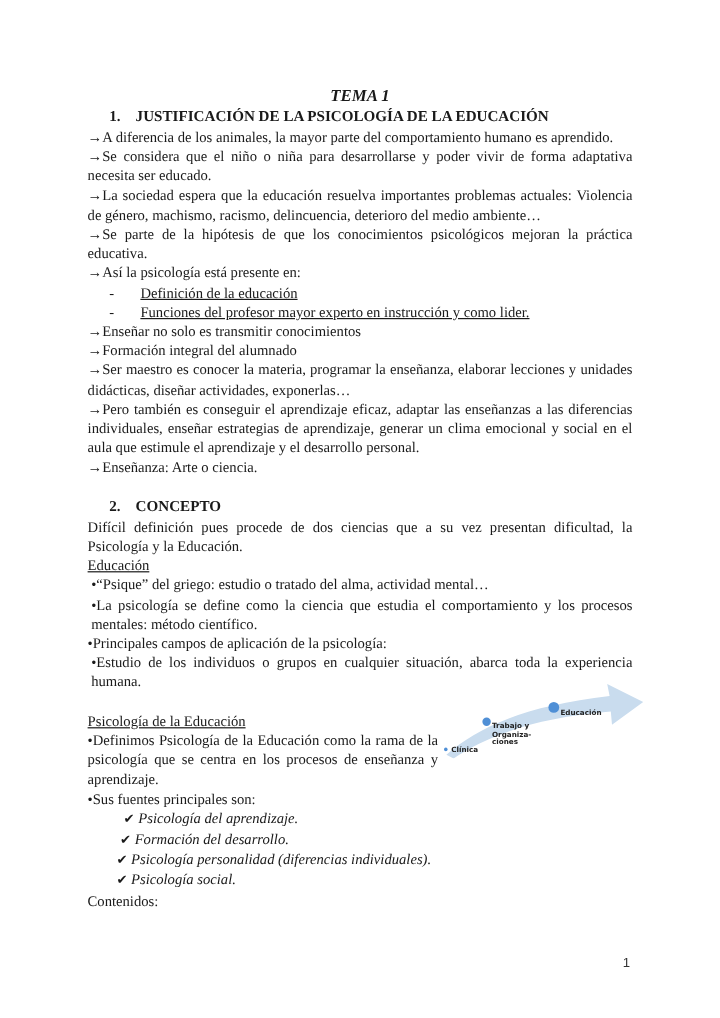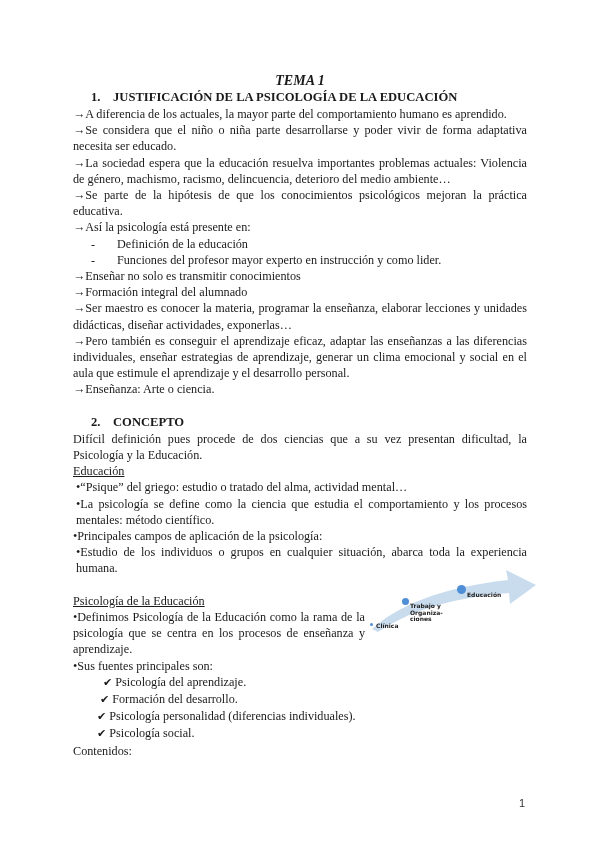--- a/index.html
+++ b/index.html
@@ -4,44 +4,44 @@
 <style>
   html, body { margin: 0; padding: 0; background: #ffffff; }
   body { width: 600px; height: 848px; position: relative; overflow: hidden;
          font-family: "Liberation Serif", "DejaVu Serif", serif; color: #1a1a1a; }
   .page { position: absolute; left: 0; top: 0; width: 600px; height: 740px; background: #fff; }
   .content { position: absolute; left: 73px; top: 72px; width: 454px; font-size: 12.2px; line-height: 16.2px; }
   .title { text-align: center; font-style: italic; font-weight: bold; font-size: 14px; line-height: 17px; margin: 0; }
   .h1 { font-weight: bold; font-size: 12.6px; line-height: 17px; margin: 0; padding-left: 18px; }
   .h1 .num { display: inline-block; width: 22px; }
   .p { margin: 0; text-align: justify; }
-  .dash-item { margin: 0; padding-left: 18px; }
+  .dash-item { margin: 0; padding-left: 18px; text-decoration: underline; }
   .dash-item .dash { display: inline-block; width: 26px; }
   .spacer { height: 16.2px; }
   .ul { text-decoration: underline; margin: 0; }
   .bul-ind { padding-left: 3px; }
-  .check { margin: 0; }
+  .check { margin: 0; font-style: italic; }
   .check .mark { font-family: "DejaVu Sans", sans-serif; font-size: 11px; margin-right: 3px; }
   .narrow { width: 292px; }
   .pagenum { position: absolute; left: 519px; top: 797px; font-family: "Liberation Sans", sans-serif; font-size: 11px; color: #333; }
   .diagram { position: absolute; left: 368px; top: 566px; width: 170px; height: 66px; }
   .diagram .lbl { position: absolute; font-family: "DejaVu Sans", sans-serif; font-size: 6px; font-weight: bold; color: #222; line-height: 6.5px; }
   .diagram .dot { position: absolute; border-radius: 50%; background: #4f8fd6; }
 </style>
 </head>
 <body>
 
 <div class="page">
   <div class="content">
     <p class="title">TEMA 1</p>
 
     <p class="h1"><span class="num">1.</span><span>JUSTIFICACIÓN DE LA PSICOLOGÍA DE LA EDUCACIÓN</span></p>
 
-    <p class="p">→A diferencia de los actuales, la mayor parte del comportamiento humano es aprendido.</p>
-    <p class="p">→Se considera que el niño o niña parte desarrollarse y poder vivir de forma adaptativa necesita ser educado.</p>
+    <p class="p">→A diferencia de los animales, la mayor parte del comportamiento humano es aprendido.</p>
+    <p class="p">→Se considera que el niño o niña para desarrollarse y poder vivir de forma adaptativa necesita ser educado.</p>
     <p class="p">→La sociedad espera que la educación resuelva importantes problemas actuales: Violencia de género, machismo, racismo, delincuencia, deterioro del medio ambiente…</p>
     <p class="p">→Se parte de la hipótesis de que los conocimientos psicológicos mejoran la práctica educativa.</p>
     <p class="p">→Así la psicología está presente en:</p>
 
     <p class="dash-item"><span class="dash">-</span><span>Definición de la educación</span></p>
     <p class="dash-item"><span class="dash">-</span><span>Funciones del profesor mayor experto en instrucción y como lider.</span></p>
 
     <p class="p">→Enseñar no solo es transmitir conocimientos</p>
     <p class="p">→Formación integral del alumnado</p>
     <p class="p">→Ser maestro es conocer la materia, programar la enseñanza, elaborar lecciones y unidades didácticas, diseñar actividades, exponerlas…</p>

